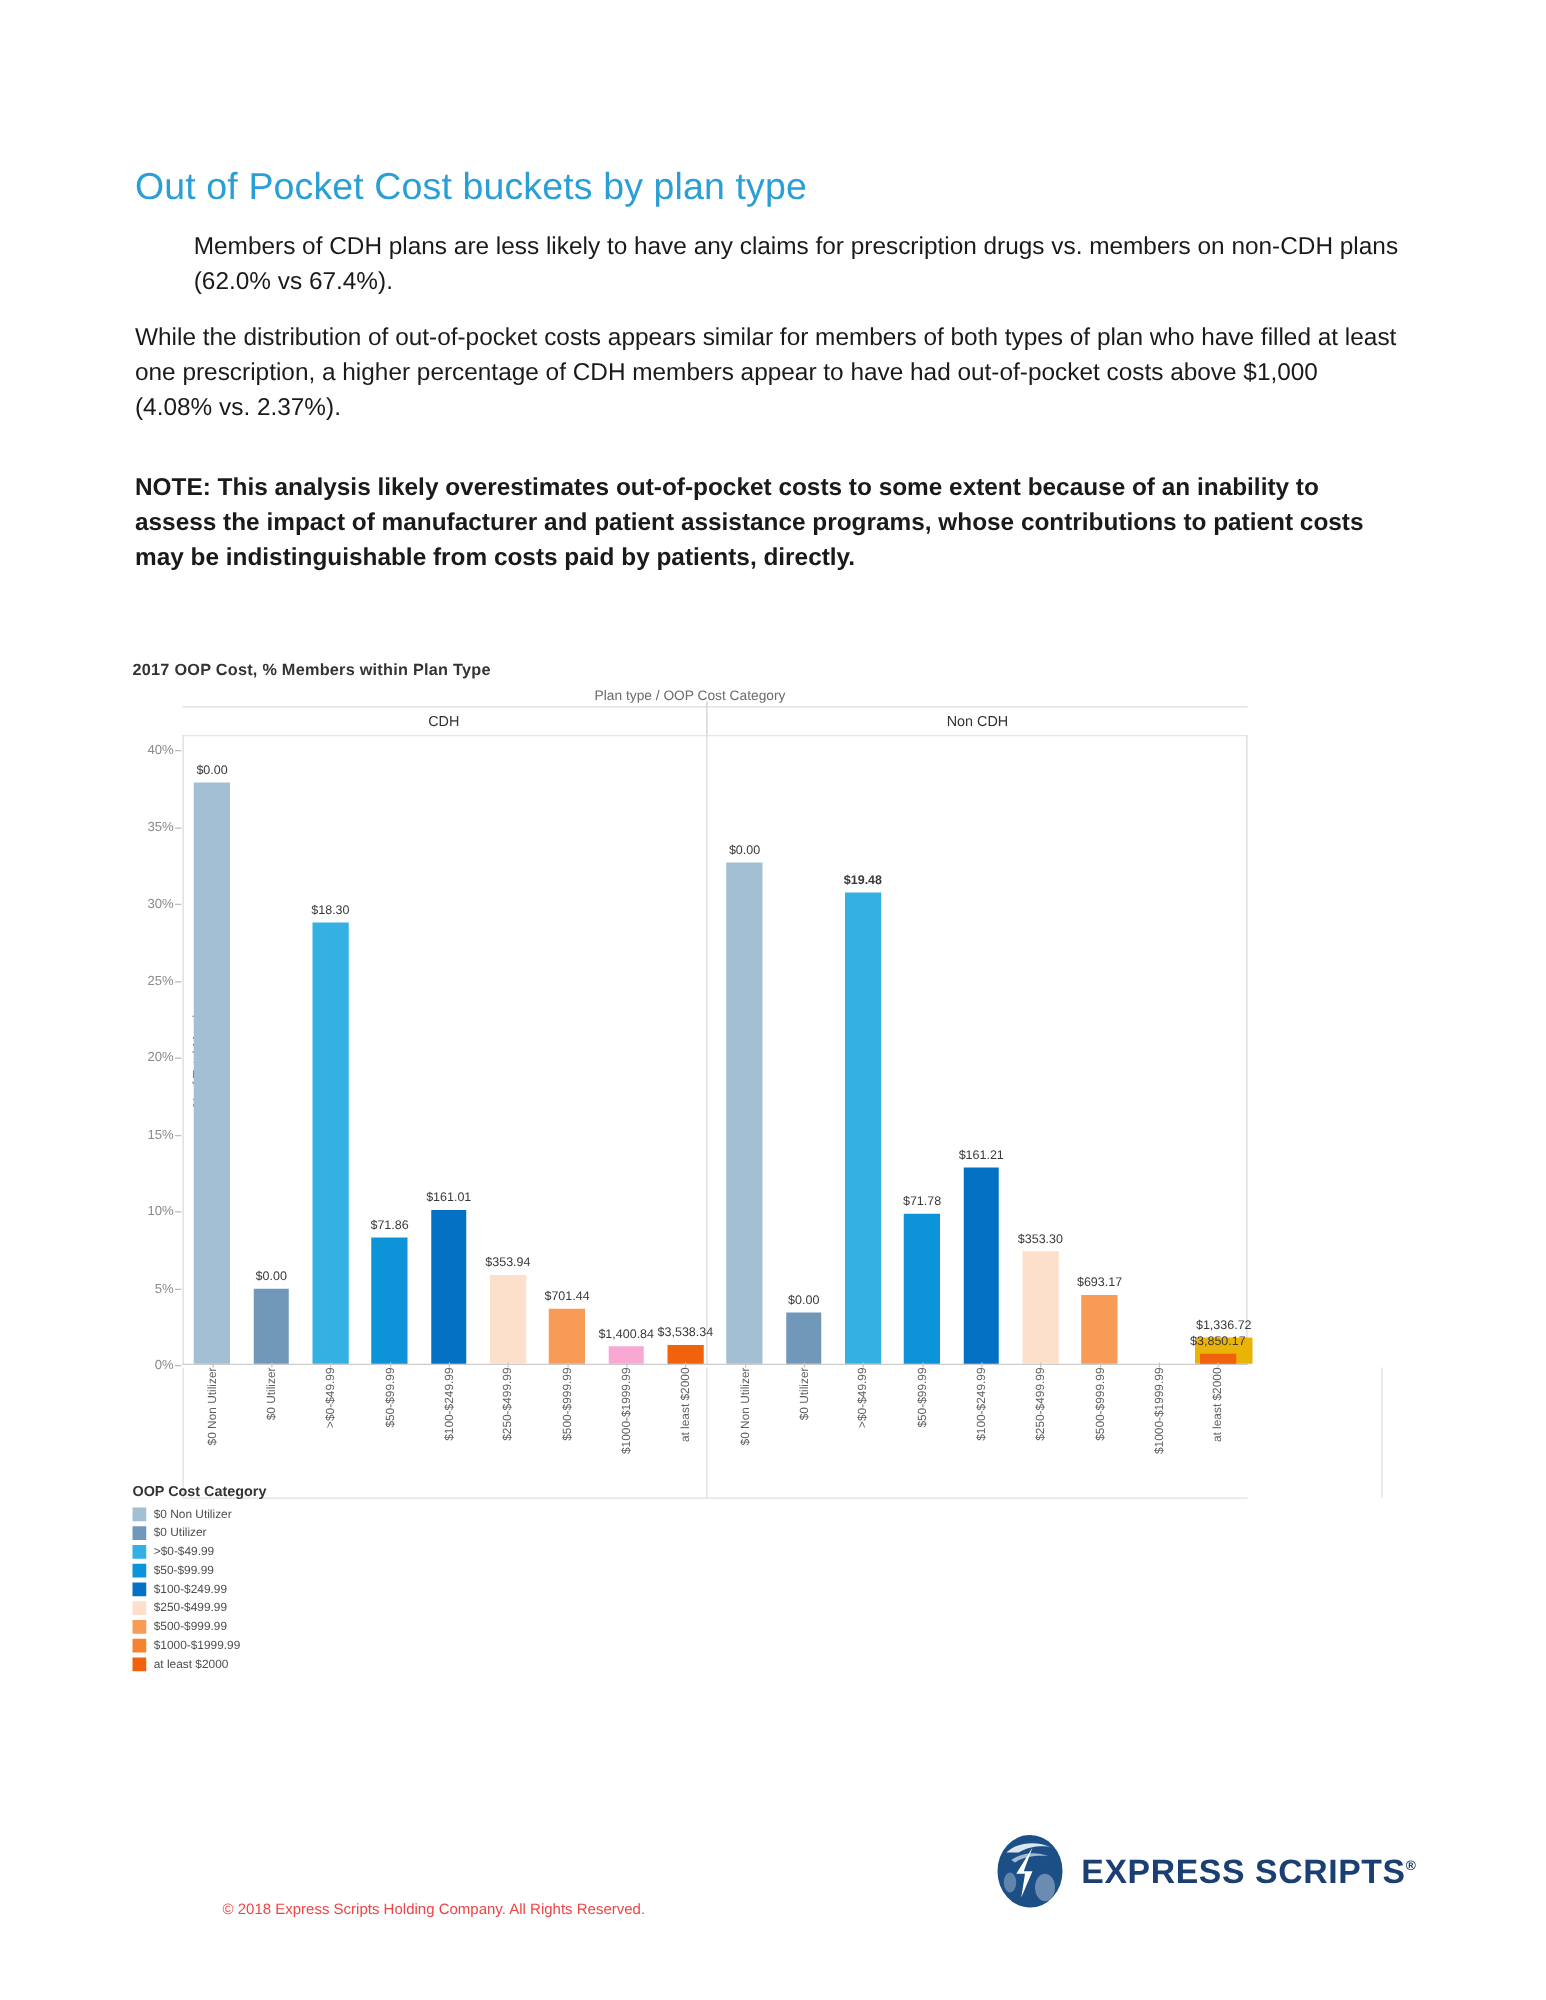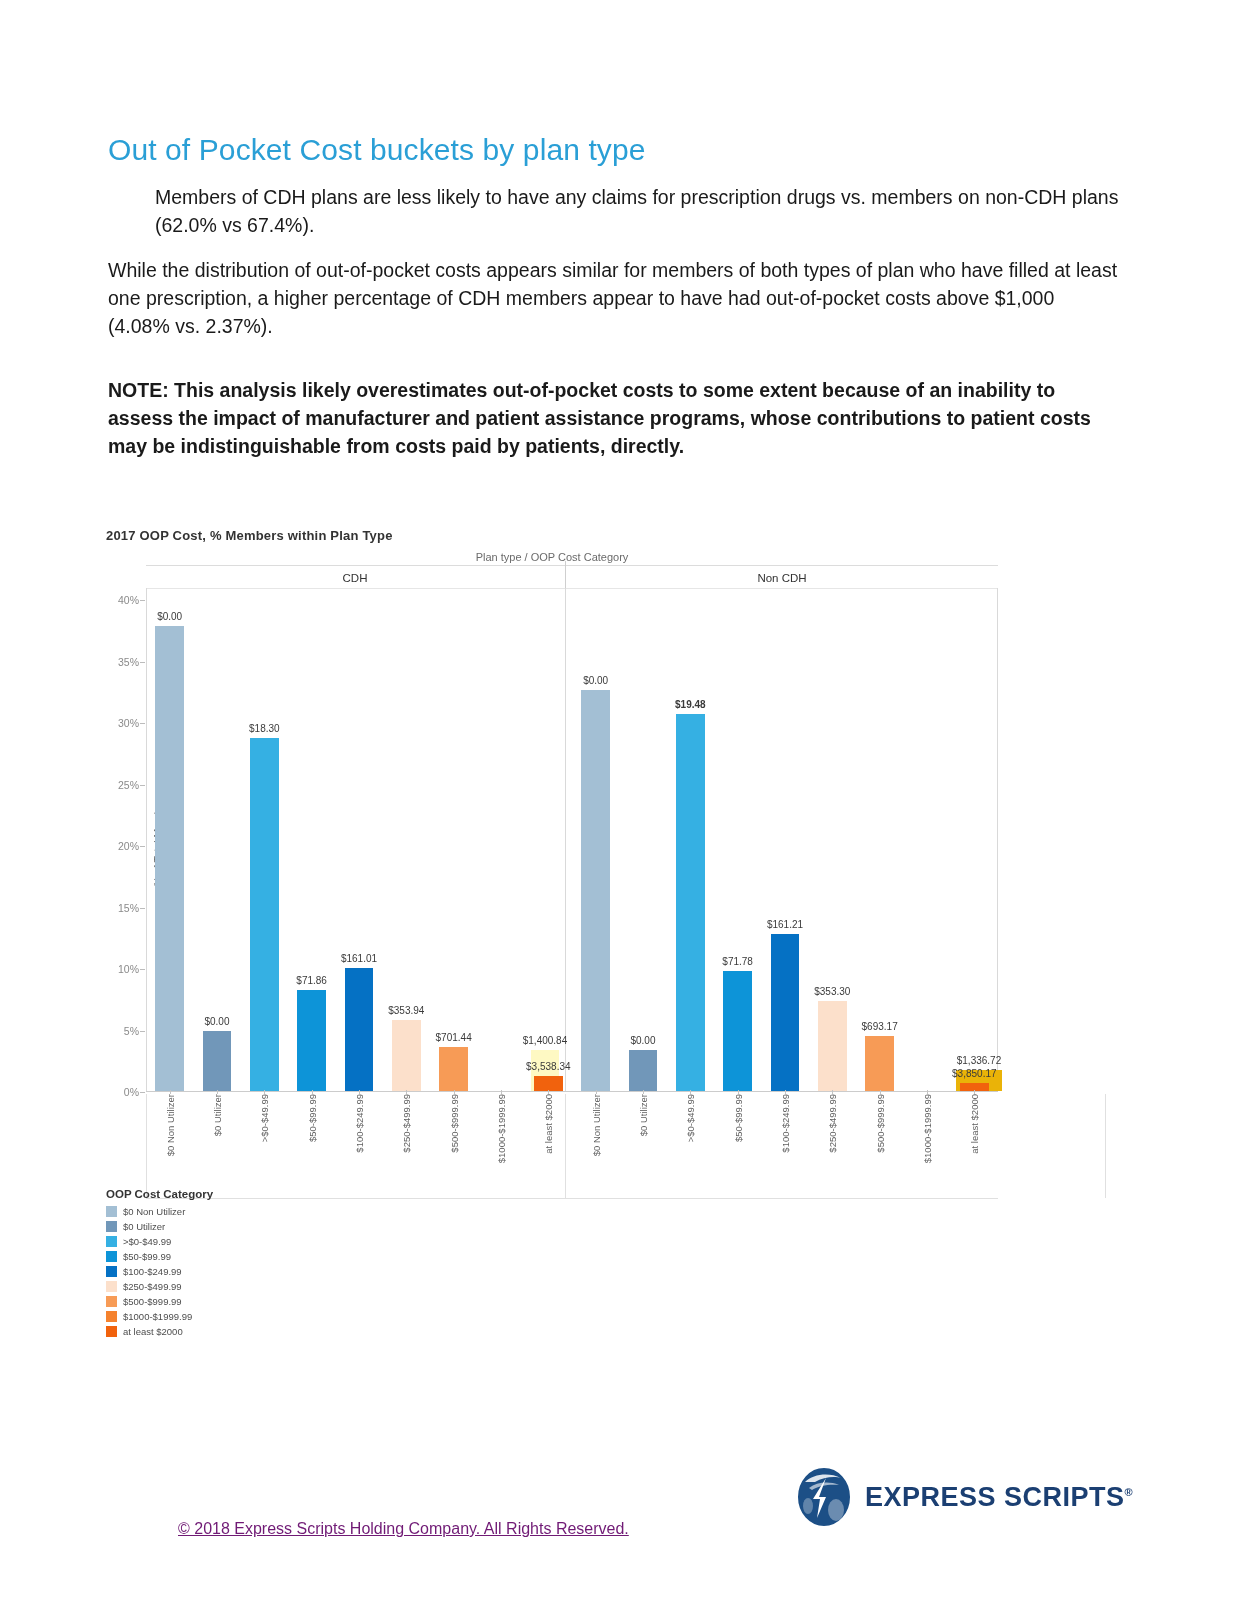--- a/index.html
+++ b/index.html
@@ -97,21 +97,21 @@
   
   .legend{position:absolute;left:0;top:660px;width:300px;}
   .legend-title{font-size:11.5px;font-weight:bold;color:#333;margin-bottom:4px;}
   .legend-row{display:flex;align-items:center;height:15px;}
   .legend-sw{width:11px;height:11px;margin-right:6px;flex:0 0 11px;}
   .legend-txt{font-size:9.5px;color:#4d4d4d;}
 
   
   .copyright{
     position:absolute;left:178px;top:1520px;
-    font-size:16px;color:#701a75;white-space:nowrap;text-decoration:underline;
+    font-size:12px;color:#ef4444;white-space:nowrap;
   }
   .logo{position:absolute;left:795px;top:1466px;display:flex;align-items:center;}
   .logo-mark{width:58px;height:62px;}
   .logo-text{
     font-size:27px;font-weight:bold;color:#1b3f72;letter-spacing:.5px;
     margin-left:12px;white-space:nowrap;font-family:"Liberation Sans",sans-serif;
   }
   .logo-reg{font-size:11px;vertical-align:super;}
 </style>
 </head>
@@ -174,21 +174,21 @@
         </div>
         <div class="bar" style="left: 198.8px; width: 28.4px; height: 122.927px; background: rgb(5, 113, 196);">
           <div class="bar-label">$161.01</div>
         </div>
         <div class="bar" style="left: 246.133px; width: 28.4px; height: 70.6829px; background: rgb(252, 224, 203);">
           <div class="bar-label">$353.94</div>
         </div>
         <div class="bar" style="left: 293.467px; width: 28.4px; height: 44.2537px; background: rgb(247, 155, 86);">
           <div class="bar-label">$701.44</div>
         </div>
-        <div class="bar" style="left: 340.8px; width: 28.4px; height: 41px; background: #fef9c3; margin-left: 44px;">
+        <div class="bar" style="left: 340.8px; width: 28.4px; height: 14px; background: #f9a8d4;">
           <div class="bar-label">$1,400.84</div>
         </div>
         <div class="bar" style="left: 388.133px; width: 28.4px; height: 15.3659px; background: rgb(241, 98, 13);">
           <div class="bar-label">$3,538.34</div>
         </div>
         <div class="bar" style="left: 435.467px; width: 28.4px; height: 400.741px; background: rgb(163, 191, 212);">
           <div class="bar-label">$0.00</div>
         </div>
         <div class="bar" style="left: 482.8px; width: 28.4px; height: 40.5659px; background: rgb(113, 151, 185);">
           <div class="bar-label">$0.00</div>

